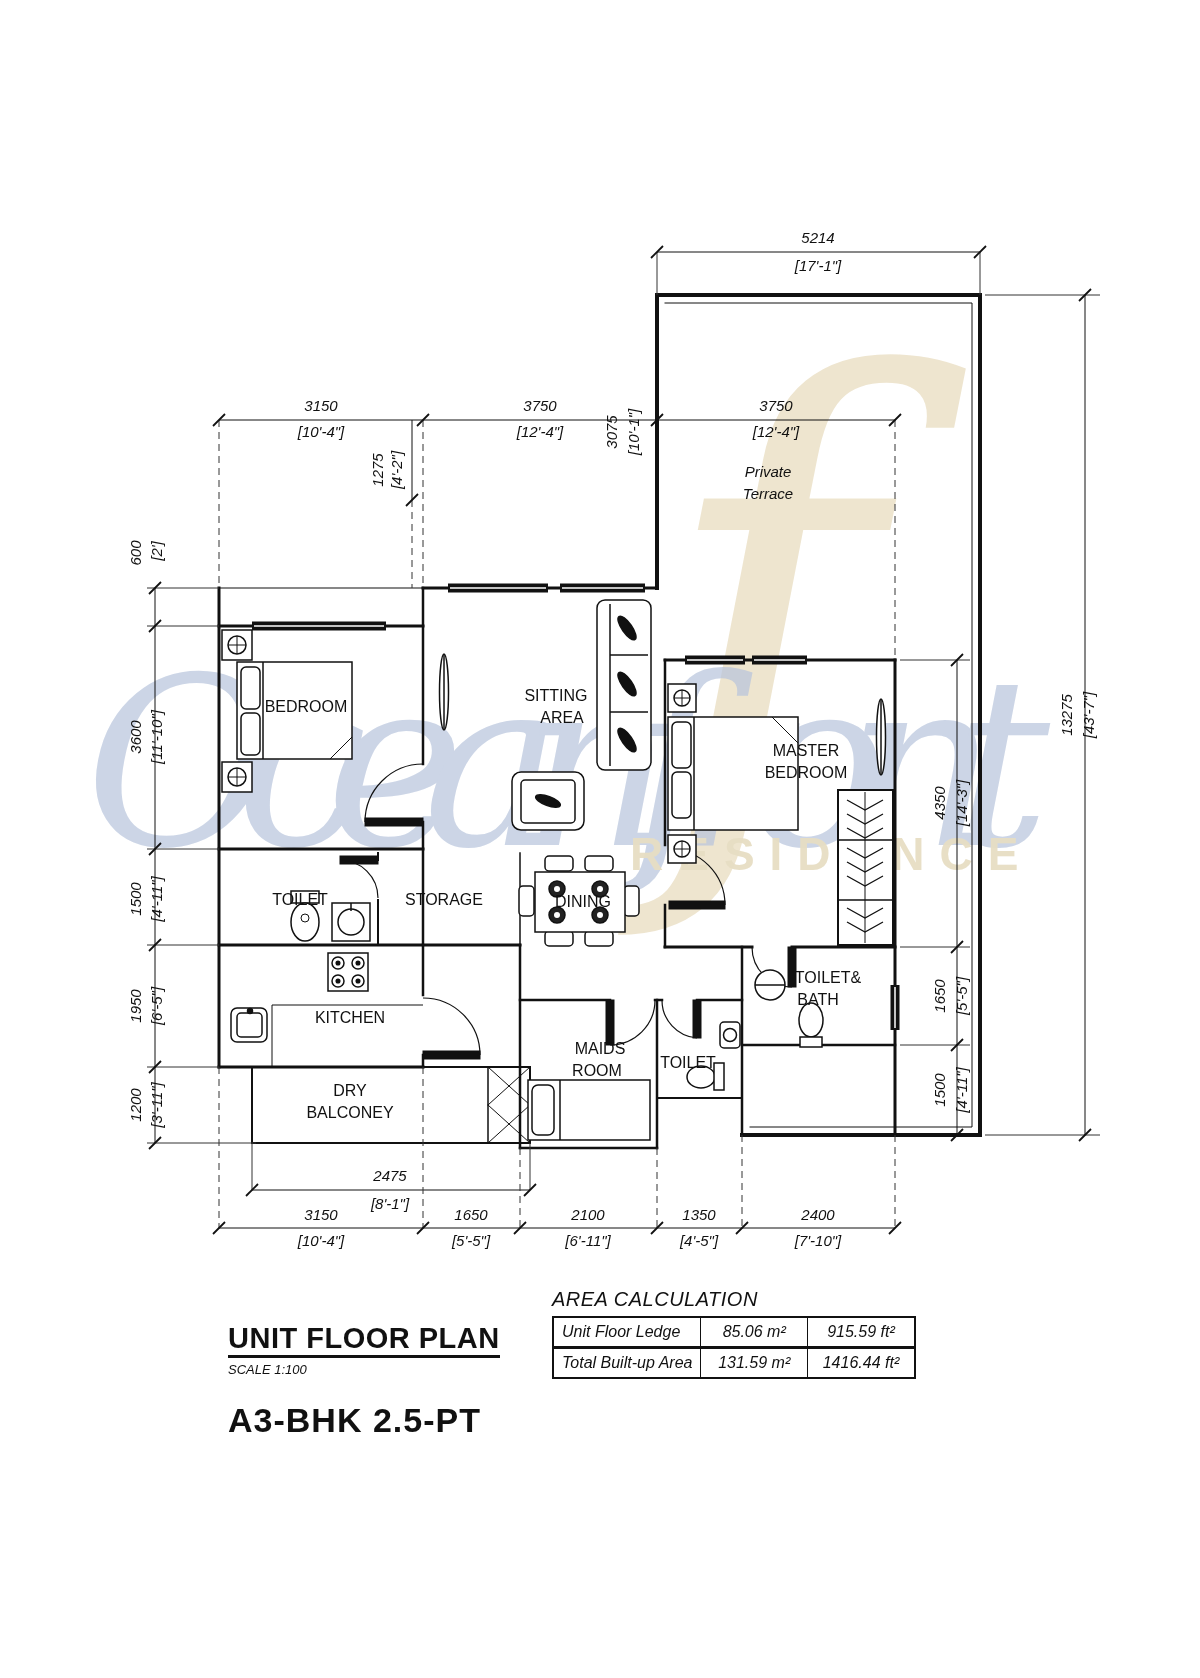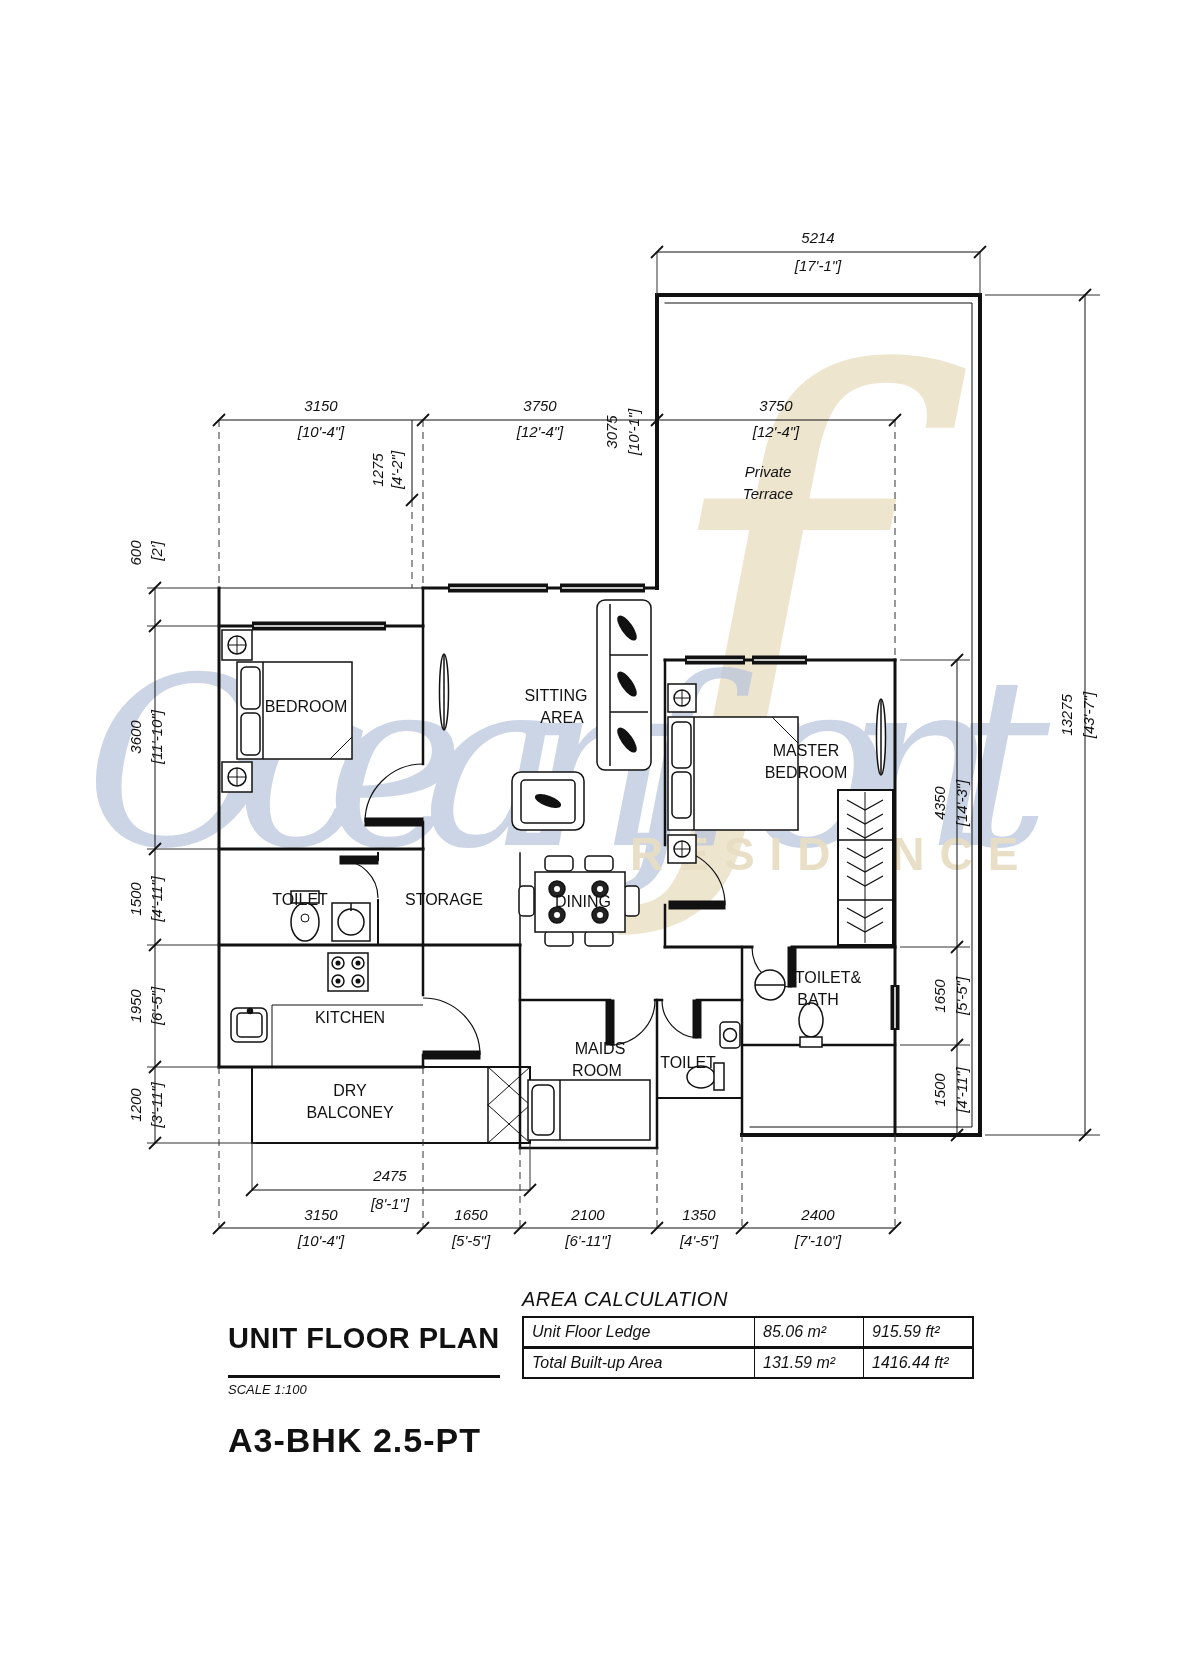--- a/index.html
+++ b/index.html
@@ -1,30 +1,30 @@
 <!DOCTYPE html>
 <html><head>
 <meta charset="utf-8">
 <style>
   html,body{margin:0;padding:0;background:#ffffff;}
   .page{position:relative;width:1200px;height:1678px;background:#fff;overflow:hidden;
         font-family:"Liberation Sans",sans-serif;color:#111;}
   svg{position:absolute;left:0;top:0;}
   .plan-title{position:absolute;left:228px;top:1322px;}
   .plan-title .main{font-size:29px;font-weight:bold;letter-spacing:.5px;
-     border-bottom:3.5px solid #111;display:inline-block;padding-bottom:20px;}
+     border-bottom:3.5px solid #111;display:inline-block;padding-bottom:0;}
   .plan-title .scale{font-style:italic;font-size:13px;margin-top:4px;}
   .plan-title .unit{font-size:34px;font-weight:bold;margin-top:24px;letter-spacing:1px;}
-  .area-block{position:absolute;left:522px;top:1288px;width:452px;}
+  .area-block{position:absolute;left:552px;top:1288px;width:364px;}
   .area-title{font-style:italic;font-size:20px;margin-bottom:5px;letter-spacing:.5px;}
   .area-block table{border-collapse:collapse;width:100%;border:2.5px solid #111;
      font-family:"Liberation Sans",sans-serif;}
   .area-block td{border:1.5px solid #111;padding:2px 8px;height:24px;
      font-style:italic;font-size:16px;white-space:nowrap;}
-  .area-block td.v{text-align:left;width:92px;}
+  .area-block td.v{text-align:center;width:92px;}
   .area-block tr.total td{border-top:3px solid #111;}
 </style>
 </head>
 <body>
 
 <div class="page">
 
 <svg width="1200" height="1678" viewBox="0 0 1200 1678">
   <defs>
     <g id="tickmark">

